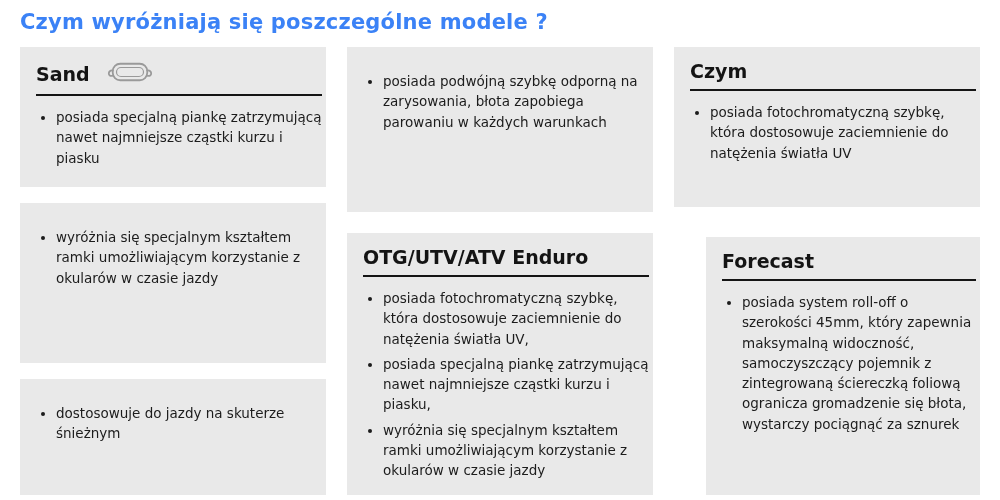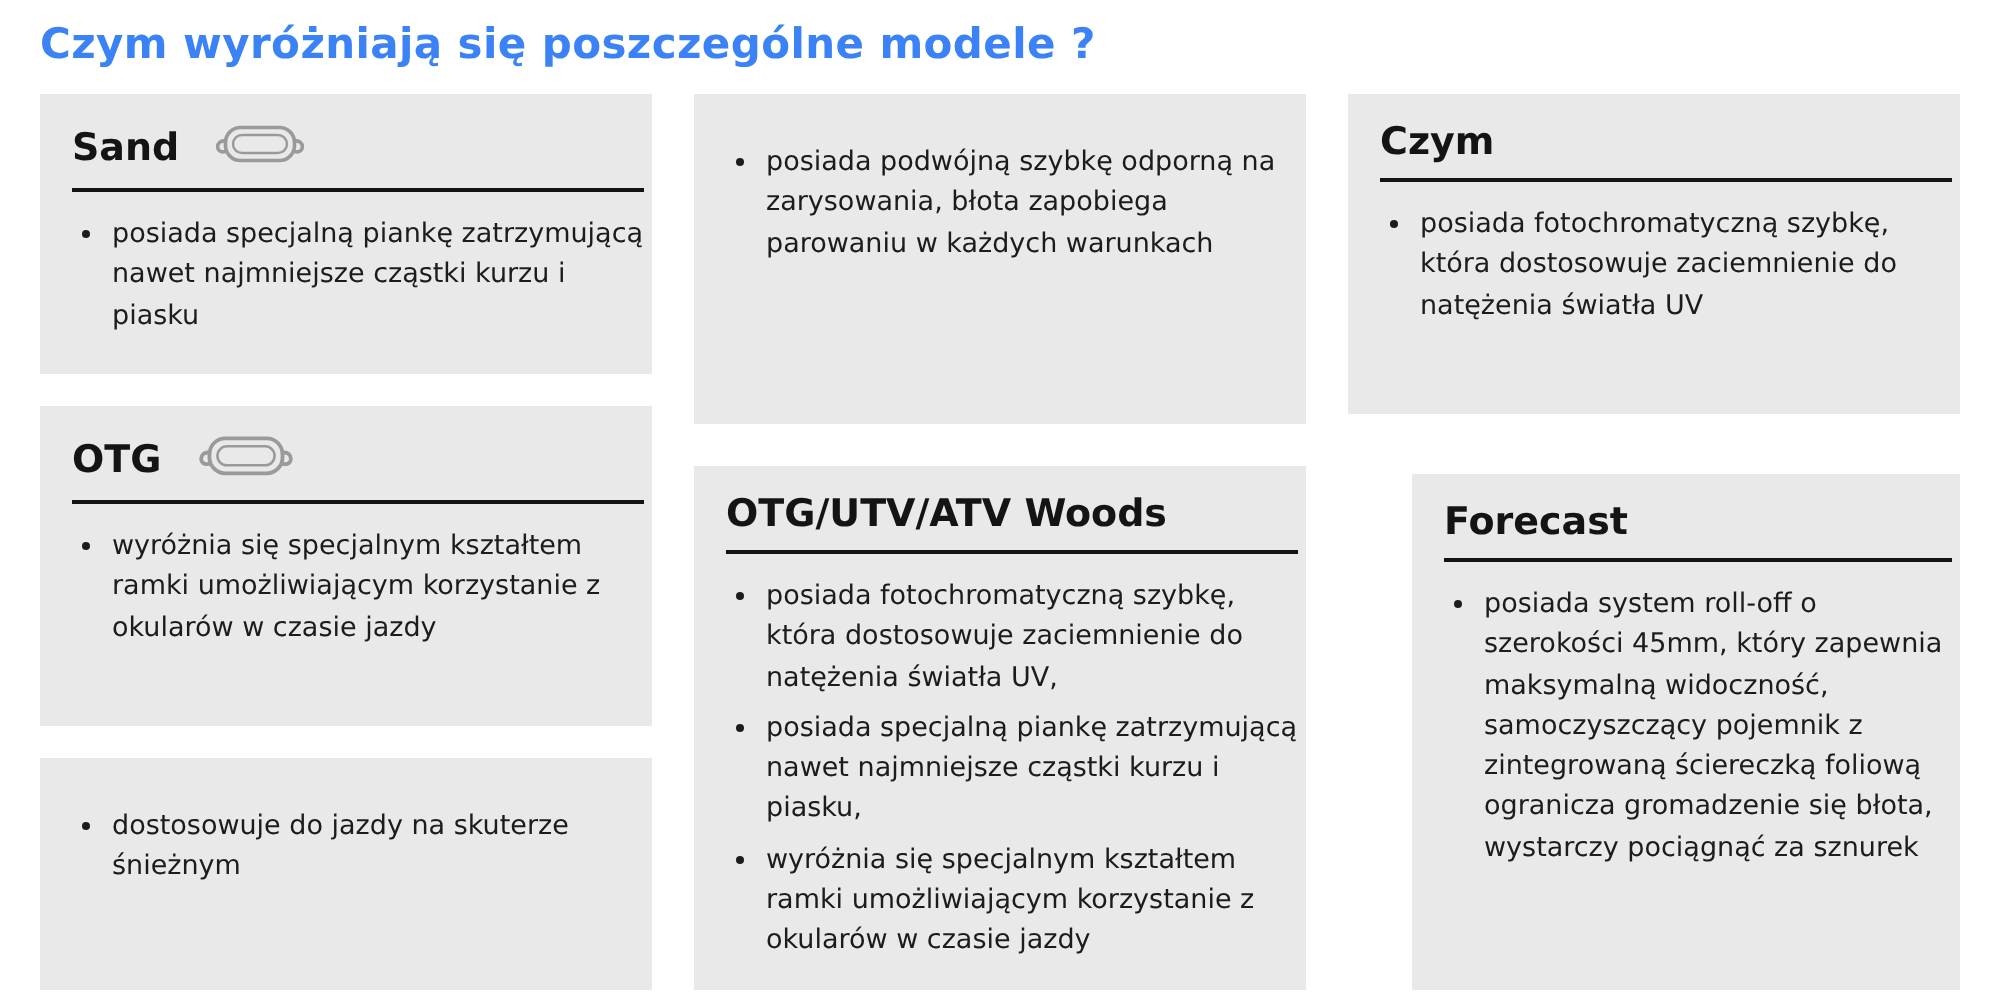--- a/index.html
+++ b/index.html
@@ -94,33 +94,20 @@
               </g>
             </svg>
           </span>
         </div>
         <ul class="features">
           <li>posiada specjalną piankę zatrzymującą nawet najmniejsze cząstki kurzu i piasku</li>
         </ul>
       </div>
 
       <div class="card card-otg">
-        <div class="card-head">
-          <h2 class="card-title">OTG</h2>
-          <span class="goggle-wrap">
-            <svg width="52" height="27" viewBox="0 0 64 34" aria-hidden="true">
-              <g fill="none" stroke="#9a9a9a" stroke-width="2.4" stroke-linecap="round">
-                <rect x="9" y="4" width="46" height="22" rx="10"></rect>
-                <rect x="14" y="9" width="36" height="12" rx="6" stroke-width="1.6"></rect>
-                <path d="M9 13 C2 12 2 22 9 20"></path>
-                <path d="M55 13 C62 12 62 22 55 20"></path>
-              </g>
-            </svg>
-          </span>
-        </div>
         <ul class="features">
           <li>wyróżnia się specjalnym kształtem ramki umożliwiającym korzystanie z okularów w czasie jazdy</li>
         </ul>
       </div>
 
       <div class="card card-snowmobile">
         <ul class="features">
           <li>dostosowuje do jazdy na skuterze śnieżnym</li>
         </ul>
       </div>
@@ -130,21 +117,21 @@
     <div class="col">
 
       <div class="card card-enduro">
         <ul class="features">
           <li>posiada podwójną szybkę odporną na zarysowania, błota zapobiega parowaniu w każdych warunkach</li>
         </ul>
       </div>
 
       <div class="card card-desert">
         <div class="card-head">
-          <h2 class="card-title">OTG/UTV/ATV Woods</h2>
+          <h2 class="card-title">OTG/UTV/ATV Enduro</h2>
         </div>
         <ul class="features">
           <li>posiada fotochromatyczną szybkę, która dostosowuje zaciemnienie do natężenia światła UV,</li>
           <li>posiada specjalną piankę zatrzymującą nawet najmniejsze cząstki kurzu i piasku,</li>
           <li>wyróżnia się specjalnym kształtem ramki umożliwiającym korzystanie z okularów w czasie jazdy</li>
         </ul>
       </div>
 
     </div>
 

